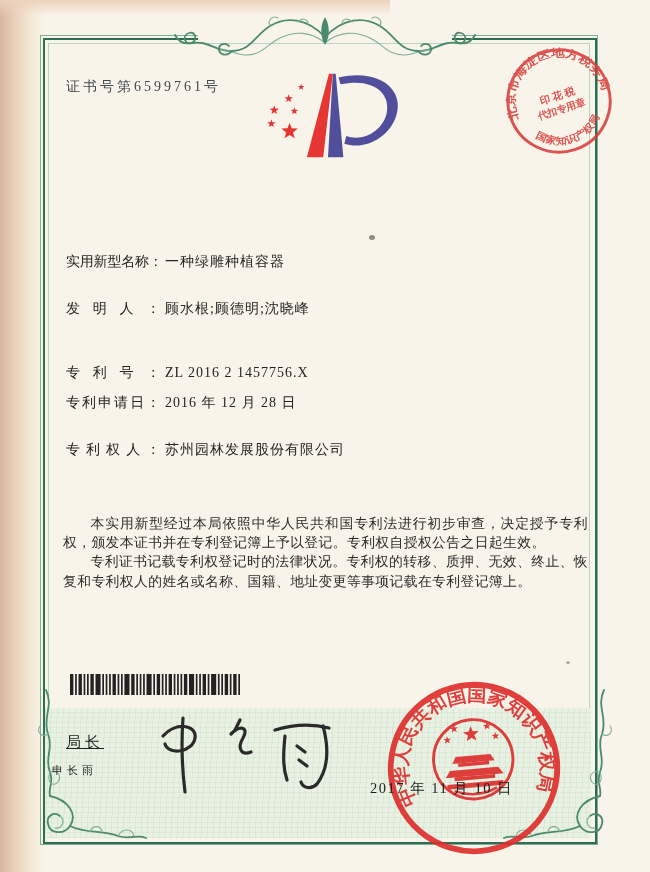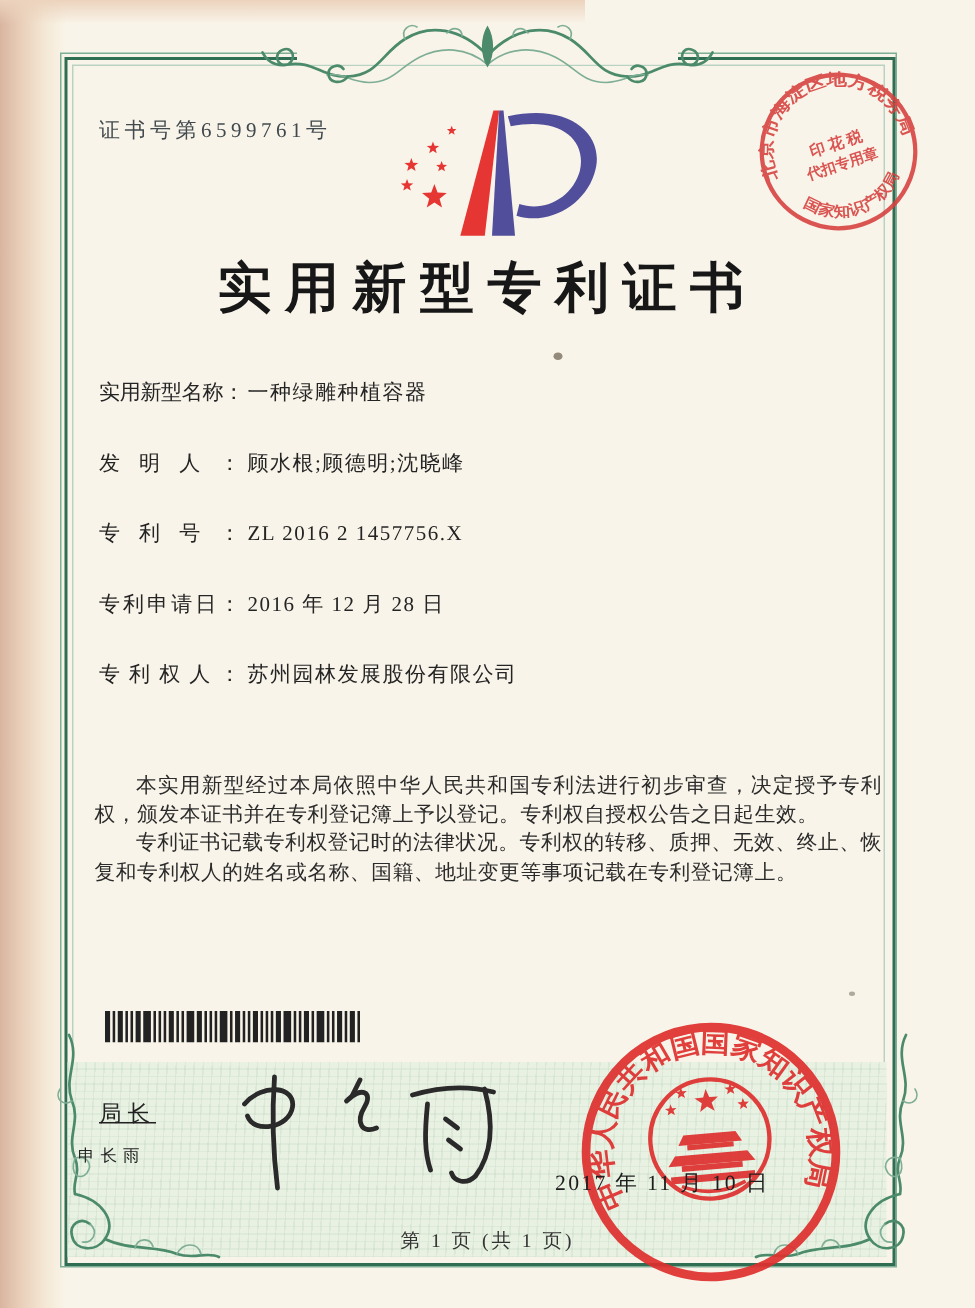--- a/index.html
+++ b/index.html
@@ -137,29 +137,28 @@
     <text class="f-stamp stamp-txt" font-size="11">
       <textPath href="#taxTop" startOffset="3" textLength="150" lengthAdjust="spacingAndGlyphs">北京市海淀区地方税务局</textPath>
     </text>
     <text class="f-stamp stamp-txt" font-size="10">
       <textPath href="#taxBot" startOffset="3" textLength="78" lengthAdjust="spacingAndGlyphs">国家知识产权局</textPath>
     </text>
     <text class="f-stamp stamp-txt" x="60" y="58" font-size="10.5" text-anchor="middle">印 花 税</text>
     <text class="f-stamp stamp-txt" x="60" y="72" font-size="10" text-anchor="middle">代扣专用章</text>
   </svg>
 
-  <div class="title">实用新型专利证书</div>
 
   <div class="field-row" style="top:300px">
     <span class="field-label">发明人：</span><span class="field-value">顾水根;顾德明;沈晓峰</span>
   </div>
   <div class="field-row" style="top:253px">
     <span class="field-label">实用新型名称：</span><span class="field-value">一种绿雕种植容器</span>
   </div>
-  <div class="field-row" style="top:347px">
+  <div class="field-row" style="top:364px">
     <span class="field-label">专利号：</span><span class="field-value">ZL 2016 2 1457756.X</span>
   </div>
   <div class="field-row" style="top:394px">
     <span class="field-label">专利申请日：</span><span class="field-value">2016 年 12 月 28 日</span>
   </div>
   <div class="field-row" style="top:441px">
     <span class="field-label">专利权人：</span><span class="field-value">苏州园林发展股份有限公司</span>
   </div>
 
   <div class="body-text">
@@ -246,17 +245,16 @@
       <rect class="f-seal" x="79" y="89" width="32" height="3.5"></rect>
       <path class="f-seal" d="M70,96 h50 l5,7 h-60 z"></path>
       <rect class="f-seal" x="74" y="103" width="42" height="4"></rect>
       <rect class="f-seal" x="66" y="110" width="58" height="5"></rect>
       <path class="s-seal" d="M73,117 q22,10 44,0" stroke-width="2.5"></path>
     </g>
   </svg>
 
   <div class="issue-date">2017 年 11 月 10 日</div>
 
-  <div class="footer">第 1 页 (共 1 页)</div>
 
   <div class="speck1"></div>
   <div class="speck2"></div>
 </div>
 
 </body></html>

